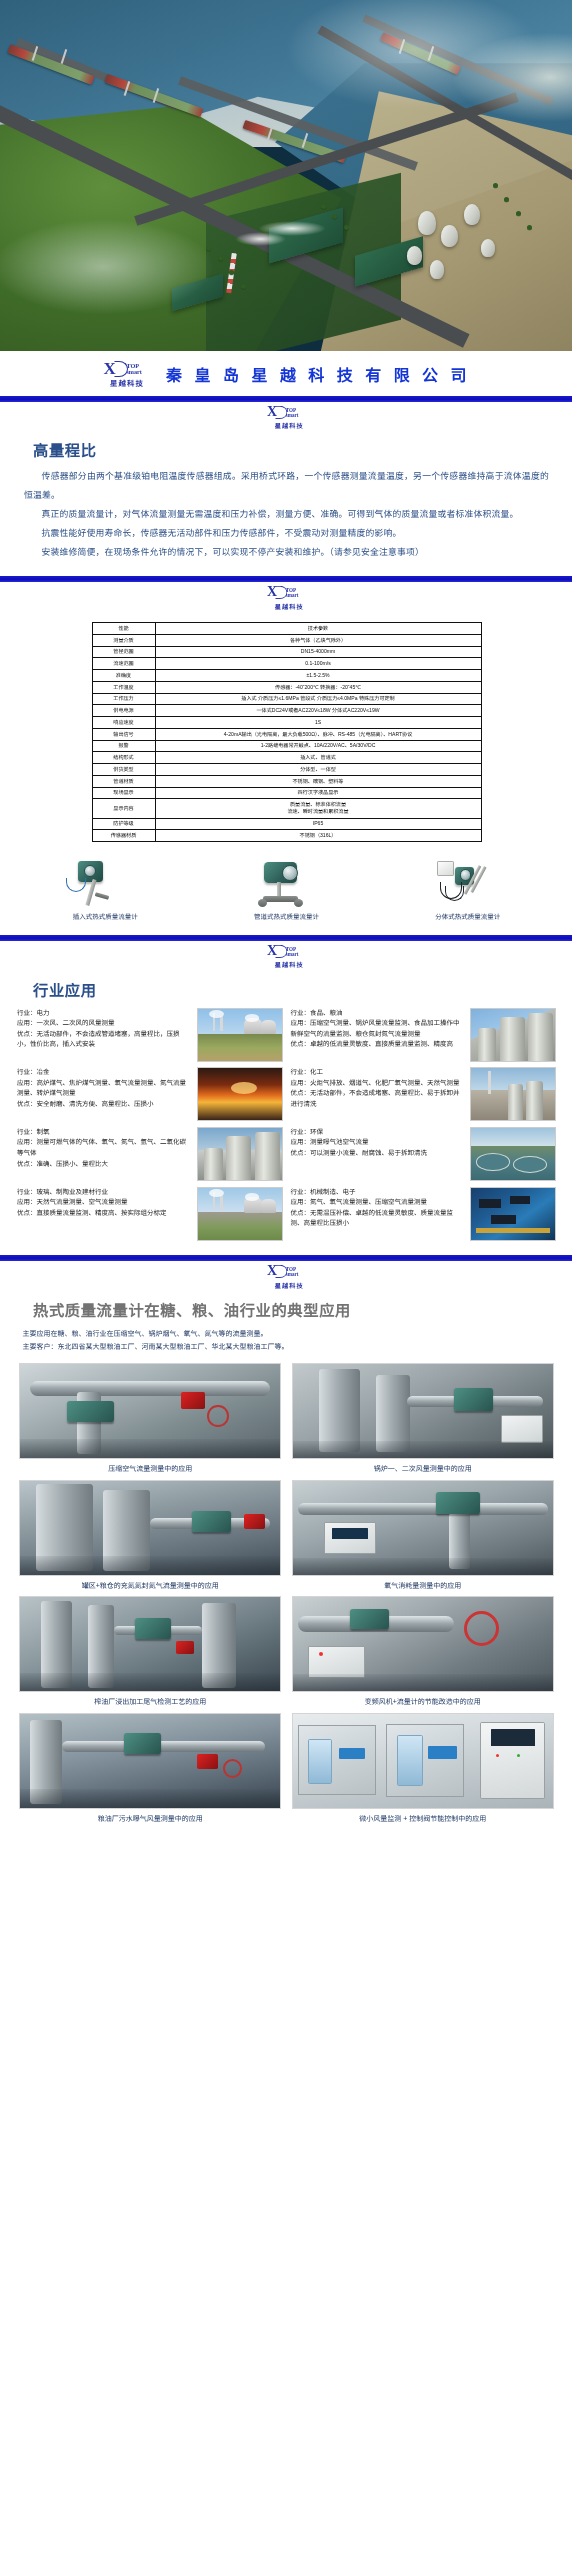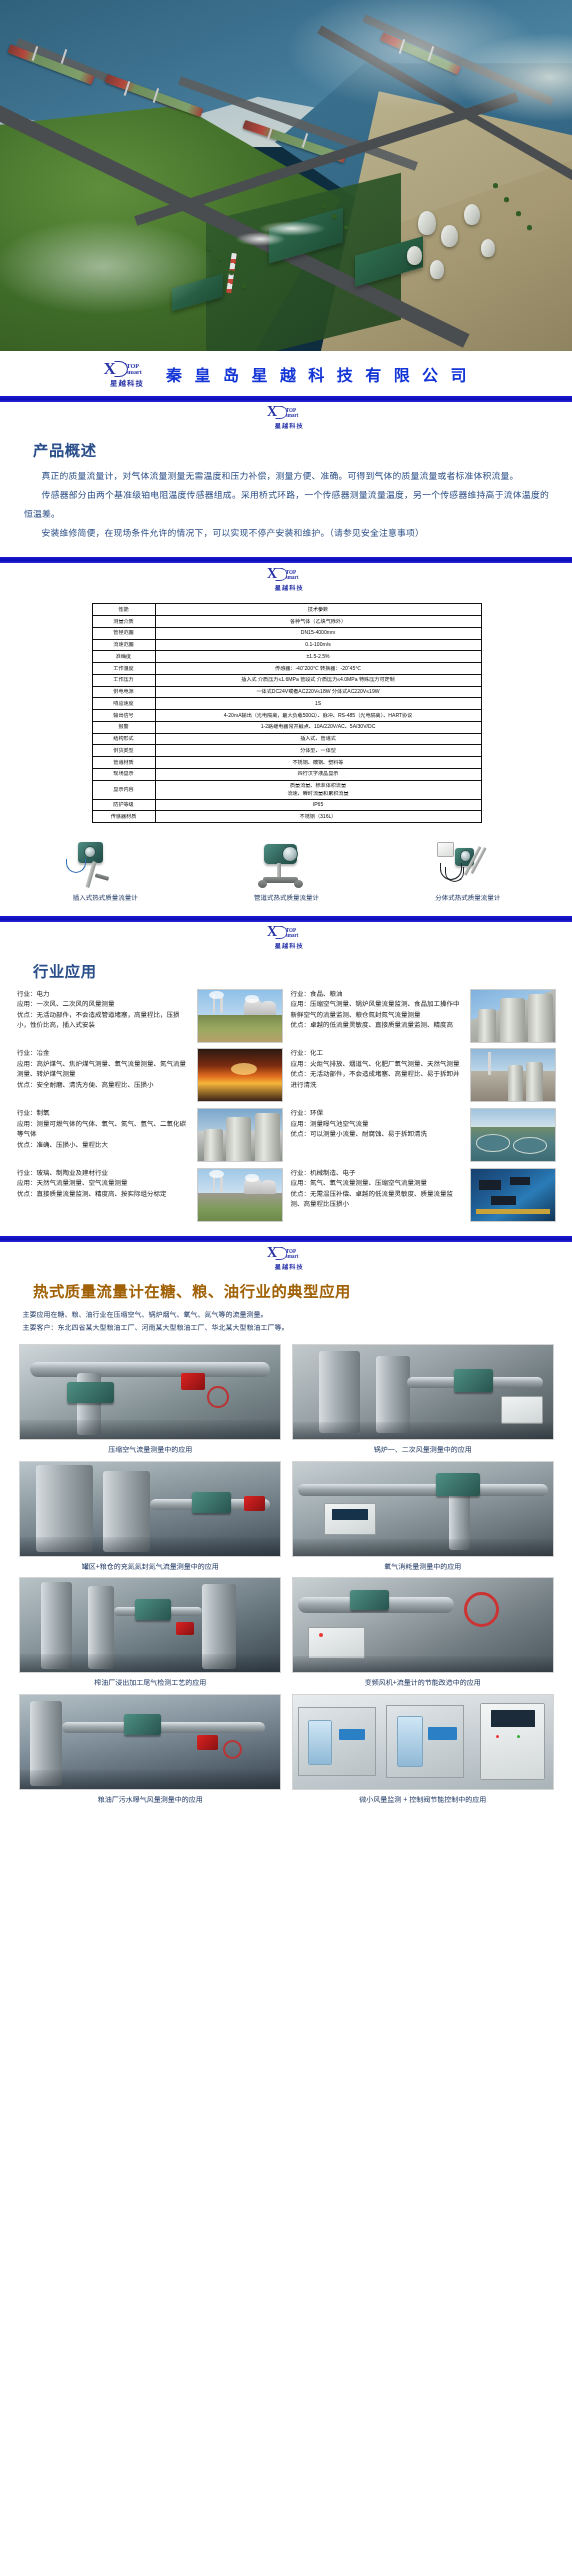--- a/index.html
+++ b/index.html
@@ -141,21 +141,21 @@
     background:linear-gradient(180deg,#1b1ad6 0%,#0d0cb4 55%,#2a29e0 100%);
   }
   .sec-logo { position:relative; padding:3.4px 0 0 4.5px; }
   .sec-logo .logo-mark { width:45px; height:17px; transform:scale(.82); transform-origin:left top; }
   .sec-logo .logo-cn { font-size:6.2px; margin-left:1.1px; }
 
   .sec-title {
     font-size:15.3px; font-weight:bold; color:#2a4f8a;
     letter-spacing:0.6px; margin:9px 0 6.8px 33px;
   }
-  .sec-title.blue2 { color:#a16207; }
+  .sec-title.blue2 { color:#737373; }
 
   .body-text {
     margin:0 24px; font-size:8.8px; line-height:2.15; color:#2b4f86;
     letter-spacing:0.2px; text-align:justify;
   }
   .body-text p { margin:0; text-indent:2em; }
 
   
   .spec-wrap { margin:12.4px auto 0; width:390px; }
   table.spec { border-collapse:collapse; width:100%; font-size:5.1px; color:#111; }
@@ -341,25 +341,26 @@
     <div class="logo-block">
       <div class="logo-mark">
         <span class="logo-x">X</span>
         <span class="logo-d"></span>
         <span class="logo-top">TOP smart</span>
       </div>
       <div class="logo-cn">星越科技</div>
     </div>
   </div>
 
-  <h2 class="sec-title">产品概述</h2>
+  <h2 class="sec-title">高量程比</h2>
 
   <div class="body-text">
+    <p>传感器部分由两个基准级铂电阻温度传感器组成。采用桥式环路，一个传感器测量流量温度，另一个传感器维持高于流体温度的恒温差。</p>
     <p>真正的质量流量计，对气体流量测量无需温度和压力补偿，测量方便、准确。可得到气体的质量流量或者标准体积流量。</p>
-    <p>传感器部分由两个基准级铂电阻温度传感器组成。采用桥式环路，一个传感器测量流量温度，另一个传感器维持高于流体温度的恒温差。</p>
+    <p>抗震性能好使用寿命长，传感器无活动部件和压力传感部件，不受震动对测量精度的影响。</p>
     <p>安装维修简便，在现场条件允许的情况下，可以实现不停产安装和维护。（请参见安全注意事项）</p>
   </div>
   <div class="spacer"></div>
 </section>
 
 <section class="slide sec">
   <div class="sec-rule"></div>
   <div class="sec-logo">
     <div class="logo-block">
       <div class="logo-mark">

